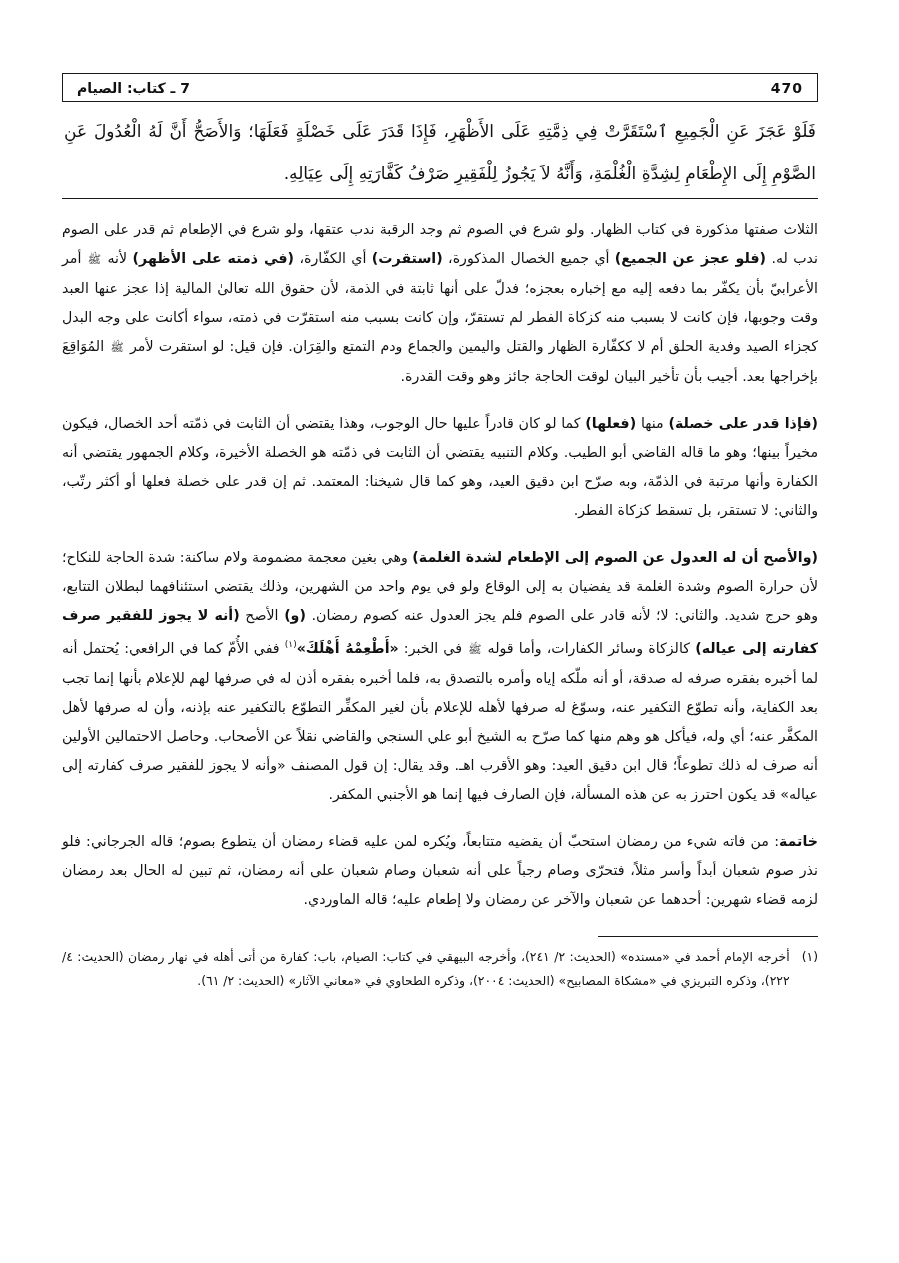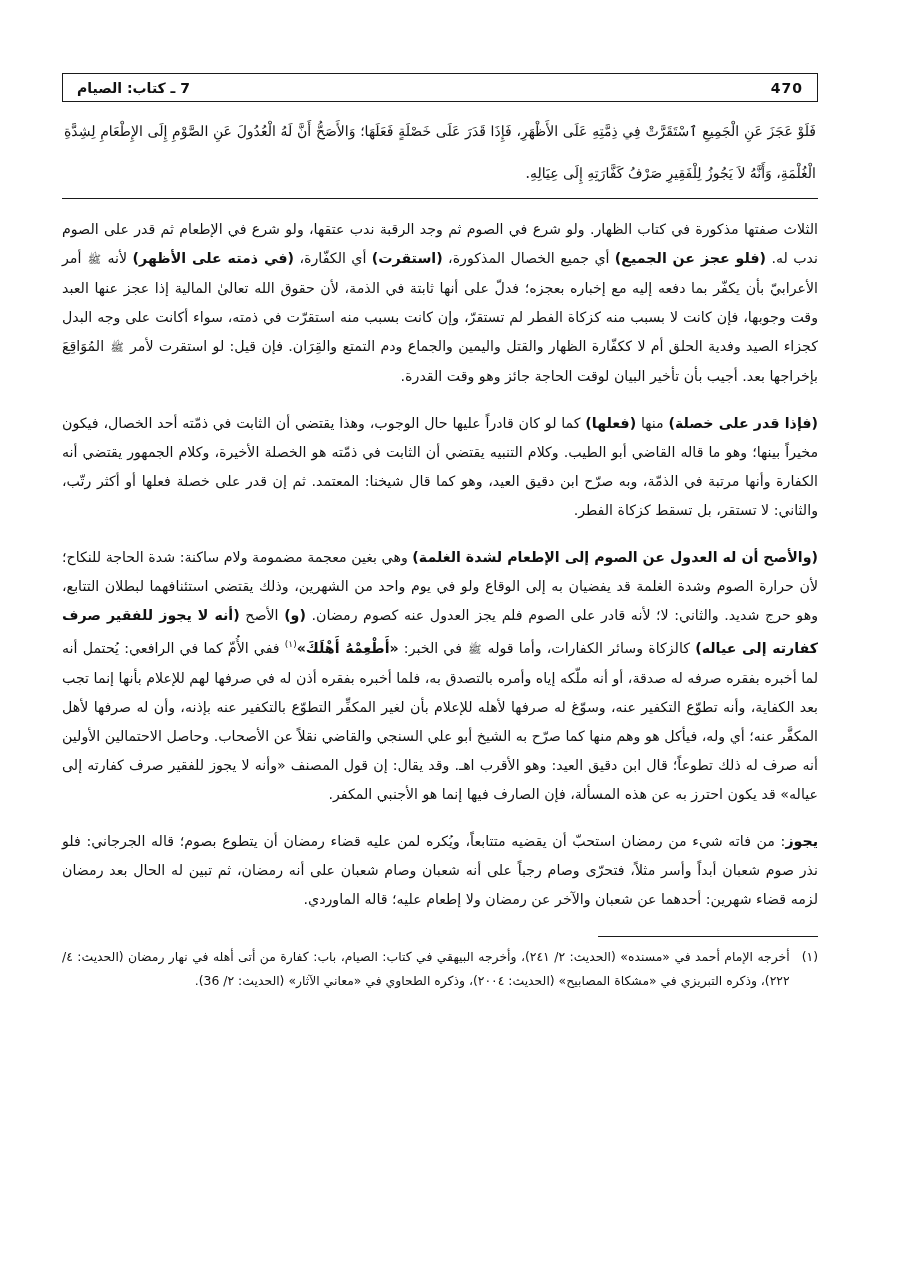--- a/index.html
+++ b/index.html
@@ -33,21 +33,21 @@
     font-weight: bold;
     font-size: 14px;
   }
   .running-header .page-number {
     font-size: 14px;
     letter-spacing: 1px;
   }
   .matn {
     margin-top: 8px;
     font-family: "DejaVu Serif", serif;
-    font-size: 14px;
+    font-size: 17px;
     line-height: 42px;
     text-align: justify;
     text-align-last: right;
     padding: 0 2px;
   }
   .matn-rule {
     border: none;
     border-top: 1.5px solid #1a1a1a;
     margin: 4px 0 0 0;
   }
@@ -106,23 +106,23 @@
   <div class="matn">فَلَوْ عَجَزَ عَنِ الْجَمِيعِ ٱسْتَقَرَّتْ فِي ذِمَّتِهِ عَلَى الأَظْهَرِ، فَإِذَا قَدَرَ عَلَى خَصْلَةٍ فَعَلَهَا؛ وَالأَصَحُّ أَنَّ لَهُ الْعُدُولَ عَنِ الصَّوْمِ إِلَى الإِطْعَامِ لِشِدَّةِ الْغُلْمَةِ، وَأَنَّهُ لاَ يَجُوزُ لِلْفَقِيرِ صَرْفُ كَفَّارَتِهِ إِلَى عِيَالِهِ.</div>
   <hr class="matn-rule">
 
   <div class="sharh">
     <p><span>الثلاث صفتها مذكورة في كتاب الظهار. ولو شرع في الصوم ثم وجد الرقبة ندب عتقها، ولو شرع في الإطعام ثم قدر على الصوم ندب له. </span><b>(فلو عجز عن الجميع)</b><span> أي جميع الخصال المذكورة، </span><b>(استقرت)</b><span> أي الكفّارة، </span><b>(في ذمته على الأظهر)</b><span> لأنه </span><span class="salawat">ﷺ</span><span> أمر الأعرابيّ بأن يكفّر بما دفعه إليه مع إخباره بعجزه؛ فدلّ على أنها ثابتة في الذمة، لأن حقوق الله تعالىٰ المالية إذا عجز عنها العبد وقت وجوبها، فإن كانت لا بسبب منه كزكاة الفطر لم تستقرّ، وإن كانت بسبب منه استقرّت في ذمته، سواء أكانت على وجه البدل كجزاء الصيد وفدية الحلق أم لا ككفّارة الظهار والقتل واليمين والجماع ودم التمتع والقِرَان. فإن قيل: لو استقرت لأمر </span><span class="salawat">ﷺ</span><span> المُوَاقِعَ بإخراجها بعد. أجيب بأن تأخير البيان لوقت الحاجة جائز وهو وقت القدرة.</span></p>
 
     <p><b>(فإذا قدر على خصلة)</b><span> منها </span><b>(فعلها)</b><span> كما لو كان قادراً عليها حال الوجوب، وهذا يقتضي أن الثابت في ذمّته أحد الخصال، فيكون مخيراً بينها؛ وهو ما قاله القاضي أبو الطيب. وكلام التنبيه يقتضي أن الثابت في ذمّته هو الخصلة الأخيرة، وكلام الجمهور يقتضي أنه الكفارة وأنها مرتبة في الذمّة، وبه صرّح ابن دقيق العيد، وهو كما قال شيخنا: المعتمد. ثم إن قدر على خصلة فعلها أو أكثر رتّب، والثاني: لا تستقر، بل تسقط كزكاة الفطر.</span></p>
 
     <p><b>(والأصح أن له العدول عن الصوم إلى الإطعام لشدة الغلمة)</b><span> وهي بغين معجمة مضمومة ولام ساكنة: شدة الحاجة للنكاح؛ لأن حرارة الصوم وشدة الغلمة قد يفضيان به إلى الوقاع ولو في يوم واحد من الشهرين، وذلك يقتضي استئنافهما لبطلان التتابع، وهو حرج شديد. والثاني: لا؛ لأنه قادر على الصوم فلم يجز العدول عنه كصوم رمضان. </span><b>(و)</b><span> الأصح </span><b>(أنه لا يجوز للفقير صرف كفارته إلى عياله)</b><span> كالزكاة وسائر الكفارات، وأما قوله </span><span class="salawat">ﷺ</span><span> في الخبر: </span><b>«أَطْعِمْهُ أَهْلَكَ»</b><span class="sup">(١)</span><span> ففي الأُمّ كما في الرافعي: يُحتمل أنه لما أخبره بفقره صرفه له صدقة، أو أنه ملّكه إياه وأمره بالتصدق به، فلما أخبره بفقره أذن له في صرفها لهم للإعلام بأنها إنما تجب بعد الكفاية، وأنه تطوّع التكفير عنه، وسوّغ له صرفها لأهله للإعلام بأن لغير المكفِّر التطوّع بالتكفير عنه بإذنه، وأن له صرفها لأهل المكفَّر عنه؛ أي وله، فيأكل هو وهم منها كما صرّح به الشيخ أبو علي السنجي والقاضي نقلاً عن الأصحاب. وحاصل الاحتمالين الأولين أنه صرف له ذلك تطوعاً؛ قال ابن دقيق العيد: وهو الأقرب اهـ. وقد يقال: إن قول المصنف «وأنه لا يجوز للفقير صرف كفارته إلى عياله» قد يكون احترز به عن هذه المسألة، فإن الصارف فيها إنما هو الأجنبي المكفر.</span></p>
 
-    <p><b>يجوز</b><span>: من فاته شيء من رمضان استحبّ أن يقضيه متتابعاً، ويُكره لمن عليه قضاء رمضان أن يتطوع بصوم؛ قاله الجرجاني: فلو نذر صوم شعبان أبداً وأسر مثلاً، فتحرّى وصام رجباً على أنه شعبان وصام شعبان على أنه رمضان، ثم تبين له الحال بعد رمضان لزمه قضاء شهرين: أحدهما عن شعبان والآخر عن رمضان ولا إطعام عليه؛ قاله الماوردي.</span></p>
+    <p><b>خاتمة</b><span>: من فاته شيء من رمضان استحبّ أن يقضيه متتابعاً، ويُكره لمن عليه قضاء رمضان أن يتطوع بصوم؛ قاله الجرجاني: فلو نذر صوم شعبان أبداً وأسر مثلاً، فتحرّى وصام رجباً على أنه شعبان وصام شعبان على أنه رمضان، ثم تبين له الحال بعد رمضان لزمه قضاء شهرين: أحدهما عن شعبان والآخر عن رمضان ولا إطعام عليه؛ قاله الماوردي.</span></p>
   </div>
 
   <hr class="footnote-rule">
 
   <div class="footnotes">
     <span class="fn-num">(١)</span>
-    <span class="fn-text">أخرجه الإمام أحمد في «مسنده» (الحديث: ٢/ ٢٤١)، وأخرجه البيهقي في كتاب: الصيام، باب: كفارة من أتى أهله في نهار رمضان (الحديث: ٤/ ٢٢٢)، وذكره التبريزي في «مشكاة المصابيح» (الحديث: ٢٠٠٤)، وذكره الطحاوي في «معاني الآثار» (الحديث: ٢/ 36).</span>
+    <span class="fn-text">أخرجه الإمام أحمد في «مسنده» (الحديث: ٢/ ٢٤١)، وأخرجه البيهقي في كتاب: الصيام، باب: كفارة من أتى أهله في نهار رمضان (الحديث: ٤/ ٢٢٢)، وذكره التبريزي في «مشكاة المصابيح» (الحديث: ٢٠٠٤)، وذكره الطحاوي في «معاني الآثار» (الحديث: ٢/ ٦١).</span>
   </div>
 
 </div>
 
 </body></html>

